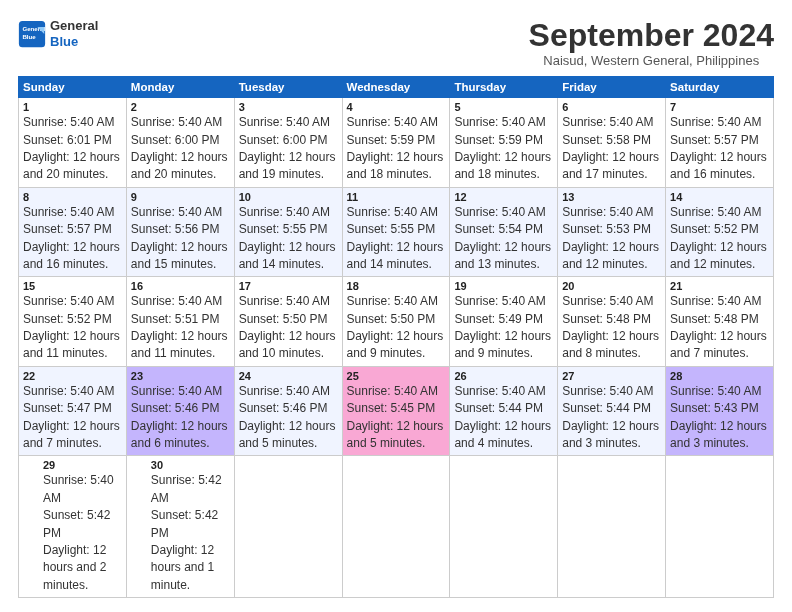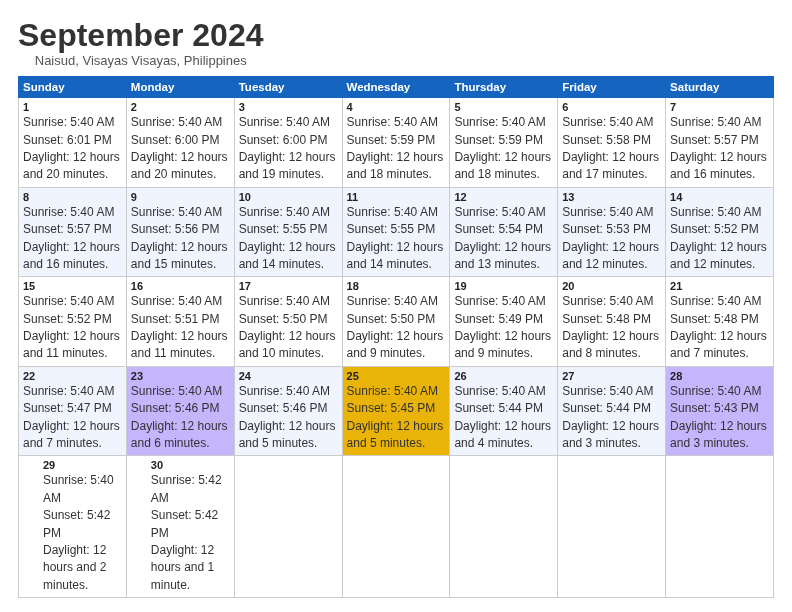--- a/index.html
+++ b/index.html
@@ -85,23 +85,35 @@
     }
     .empty-cell {
       background: #f9f9f9;
     }
   </style>
 </head>
 <body>
 
 <div class="page">
   <div class="header">
+    <div class="logo">
+      <svg class="logo-icon" viewBox="0 0 32 32">
+        <rect x="1" y="1" width="30" height="30" rx="4" fill="#1565c0"></rect>
+        <text x="5" y="13" font-size="7" fill="white" font-family="Arial" font-weight="bold">General</text>
+        <text x="5" y="22" font-size="7" fill="white" font-family="Arial" font-weight="bold">Blue</text>
+        <polygon points="22,8 30,8 30,16" fill="#90caf9"></polygon>
+      </svg>
+      <div>
+        <div style="font-size:13px;font-weight:bold;color:#333;line-height:1.2;">General</div>
+        <div style="font-size:13px;font-weight:bold;color:#1565c0;line-height:1.2;">Blue</div>
+      </div>
+    </div>
     <div class="title-block">
       <div class="month-title">September 2024</div>
-      <div class="location">Naisud, Visayas Visayas, Philippines</div>
+      <div class="location">Naisud, Western General, Philippines</div>
     </div>
   </div>
 
   <table class="calendar">
     <thead>
       <tr>
         <th>Sunday</th>
         <th>Monday</th>
         <th>Tuesday</th>
         <th>Wednesday</th>
@@ -207,21 +219,21 @@
             <div class="day-info">Sunrise: 5:40 AM<br>Sunset: 5:47 PM<br>Daylight: 12 hours and 7 minutes.</div>
           </td>
           <td style="background: #c4b5fd;">
             <span class="day-num">23</span>
             <div class="day-info">Sunrise: 5:40 AM<br>Sunset: 5:46 PM<br>Daylight: 12 hours and 6 minutes.</div>
           </td>
           <td style="background: rgb(240, 244, 255);">
             <span class="day-num">24</span>
             <div class="day-info">Sunrise: 5:40 AM<br>Sunset: 5:46 PM<br>Daylight: 12 hours and 5 minutes.</div>
           </td>
-          <td style="background: #eab308;">
+          <td style="background: #f9a8d4;">
             <span class="day-num">25</span>
             <div class="day-info">Sunrise: 5:40 AM<br>Sunset: 5:45 PM<br>Daylight: 12 hours and 5 minutes.</div>
           </td>
           <td style="background: rgb(240, 244, 255);">
             <span class="day-num">26</span>
             <div class="day-info">Sunrise: 5:40 AM<br>Sunset: 5:44 PM<br>Daylight: 12 hours and 4 minutes.</div>
           </td>
           <td style="background: rgb(240, 244, 255);">
             <span class="day-num">27</span>
             <div class="day-info">Sunrise: 5:40 AM<br>Sunset: 5:44 PM<br>Daylight: 12 hours and 3 minutes.</div>

